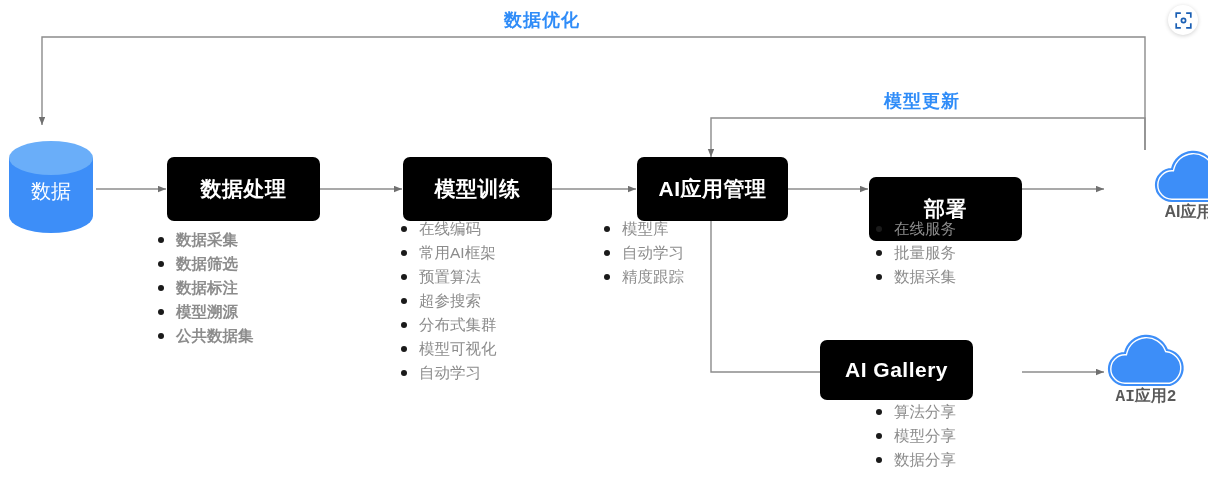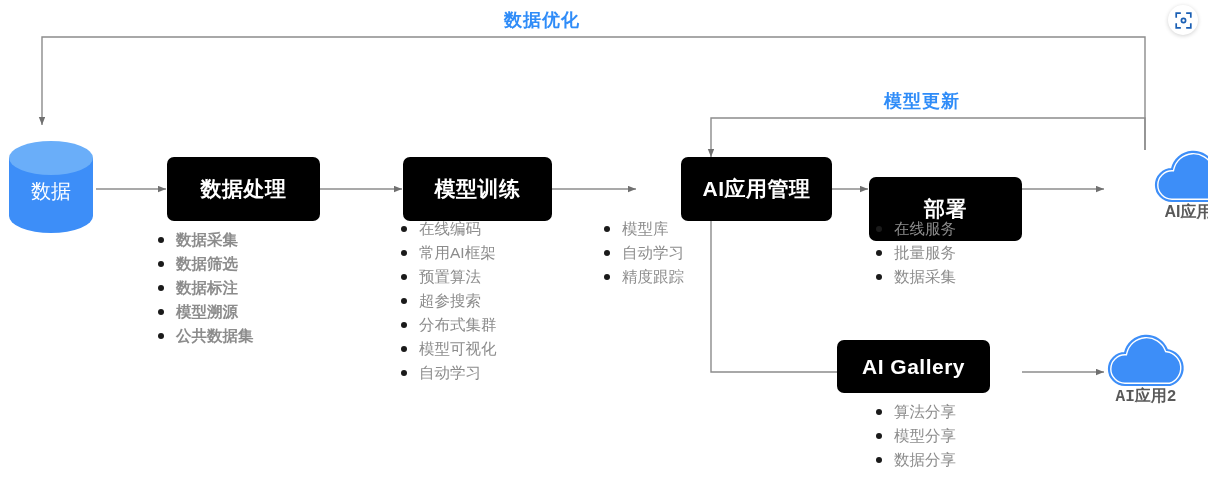--- a/index.html
+++ b/index.html
@@ -141,35 +141,35 @@
   <ul class="bullets" style="left:400px;top:217px;">
     <li>在线编码</li>
     <li>常用AI框架</li>
     <li>预置算法</li>
     <li>超参搜索</li>
     <li>分布式集群</li>
     <li>模型可视化</li>
     <li>自动学习</li>
   </ul>
 
-  <div class="node cn" style="left:637px;top:157px;width:151px;height:64px;margin-left:44px;">AI应用管理</div>
+  <div class="node cn" style="left:637px;top:157px;width:151px;height:64px;">AI应用管理</div>
   <ul class="bullets" style="left:603px;top:217px;">
     <li>模型库</li>
     <li>自动学习</li>
     <li>精度跟踪</li>
   </ul>
 
   <div class="node cn" style="left:869px;top:157px;width:153px;height:64px;margin-top:20px;">部署</div>
   <ul class="bullets" style="left:875px;top:217px;">
     <li>在线服务</li>
     <li>批量服务</li>
     <li>数据采集</li>
   </ul>
 
-  <div class="node en" style="left:837px;top:340px;width:153px;height:53px;">AI Gallery</div>
+  <div class="node en" style="left:820px;top:340px;width:153px;height:60px;">AI Gallery</div>
   <ul class="bullets" style="left:875px;top:400px;">
     <li>算法分享</li>
     <li>模型分享</li>
     <li>数据分享</li>
   </ul>
 
   <div class="cloud" style="left:1147px;top:146px;width:92px;height:74px;">
     <svg width="92" height="60" viewBox="0 0 92 60" xmlns="http://www.w3.org/2000/svg">
       <path d="M25,55 A16,16 0 0 1 25,23 A22,22 0 0 1 67,20 A18,18 0 0 1 70,55 Z" fill="#3d8ef8" stroke="#ffffff" stroke-width="5"></path>
       <path d="M25,55 A16,16 0 0 1 25,23 A22,22 0 0 1 67,20 A18,18 0 0 1 70,55 Z" fill="none" stroke="#3d8ef8" stroke-width="2.2"></path>

